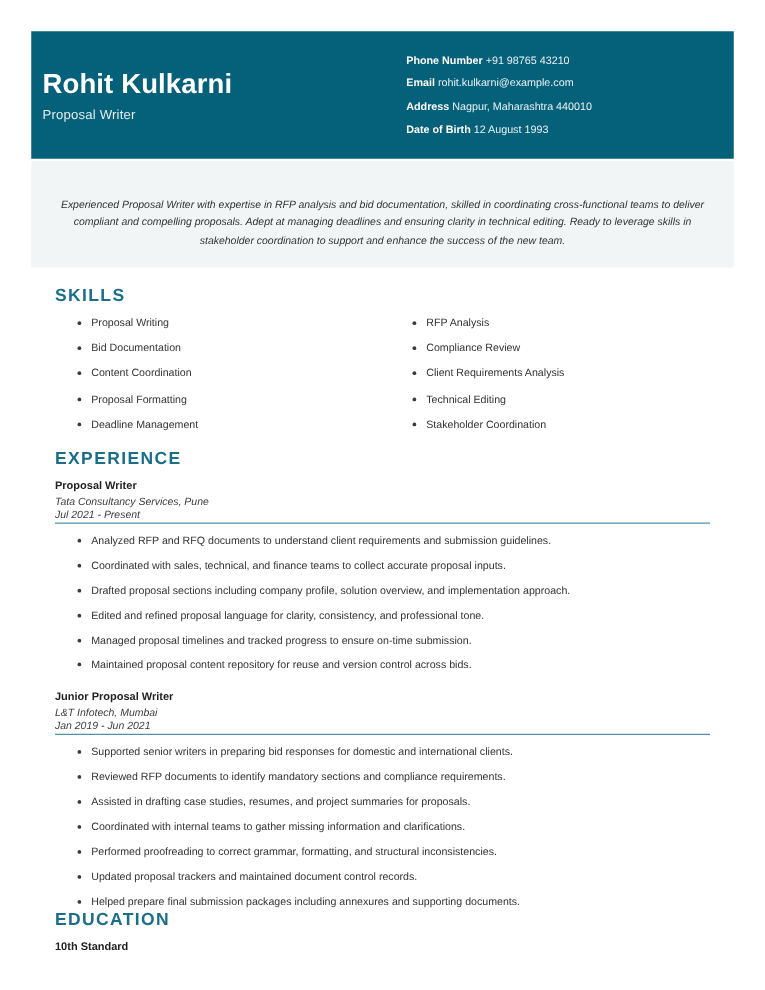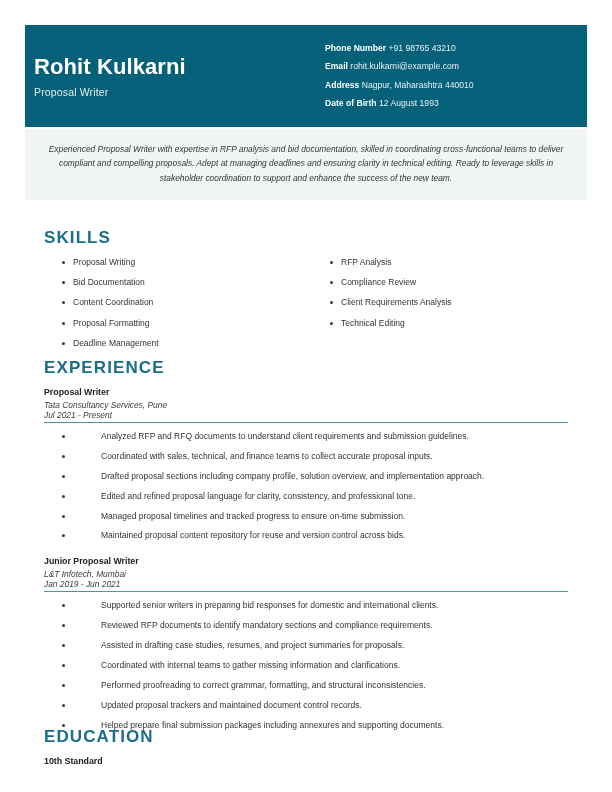--- a/index.html
+++ b/index.html
@@ -76,39 +76,39 @@
   }
 
   
   .summary-band {
     position: absolute;
     left: 25px;
     top: 129px;
     width: 562px;
     background: #f1f5f6;
     box-sizing: border-box;
-    padding: 13px 22px 15px 22px;
+    padding: 27px 22px 15px 22px;
   }
   .summary-text {
     font-size: 8.4px;
     font-style: italic;
     line-height: 1.72;
     text-align: center;
     color: #333333;
     margin: 0;
   }
 
   
   .section {
     position: absolute;
     left: 44px;
     width: 524px;
   }
   .section-title {
-    font-size: 17px;
+    font-size: 14px;
     font-weight: bold;
     color: #1a6e8a;
     letter-spacing: 1.1px;
     margin: 0 0 9px 0;
   }
 
   
   #skills-section { top: 228px; }
   .skills-columns {
     display: flex;
@@ -166,21 +166,20 @@
     list-style: none;
   }
   .job-bullet {
     display: flex;
     align-items: flex-start;
     font-size: 8.5px;
     line-height: 1.34;
     color: #333333;
     margin-bottom: 8.5px;
     padding-left: 18px;
-    gap: 28px;
   }
   .job-bullet .bullet-dot { margin-top: 4px; }
   .job-spacer { height: 6px; }
 
   
   #education-section { top: 727px; }
   .edu-degree {
     font-size: 8.8px;
     font-weight: bold;
     color: #222222;
@@ -254,20 +253,24 @@
           <span class="bullet-dot"></span>
           <span>Compliance Review</span>
         </div>
         <div class="skill-item">
           <span class="bullet-dot"></span>
           <span>Client Requirements Analysis</span>
         </div>
         <div class="skill-item">
           <span class="bullet-dot"></span>
           <span>Technical Editing</span>
+        </div>
+        <div class="skill-item">
+          <span class="bullet-dot"></span>
+          <span>Stakeholder Coordination</span>
         </div>
       </div>
     </div>
   </div>
 
   <div class="section" id="experience-section">
     <div class="section-title">EXPERIENCE</div>
 
     <div class="job">
       <div class="job-role">Proposal Writer</div>

